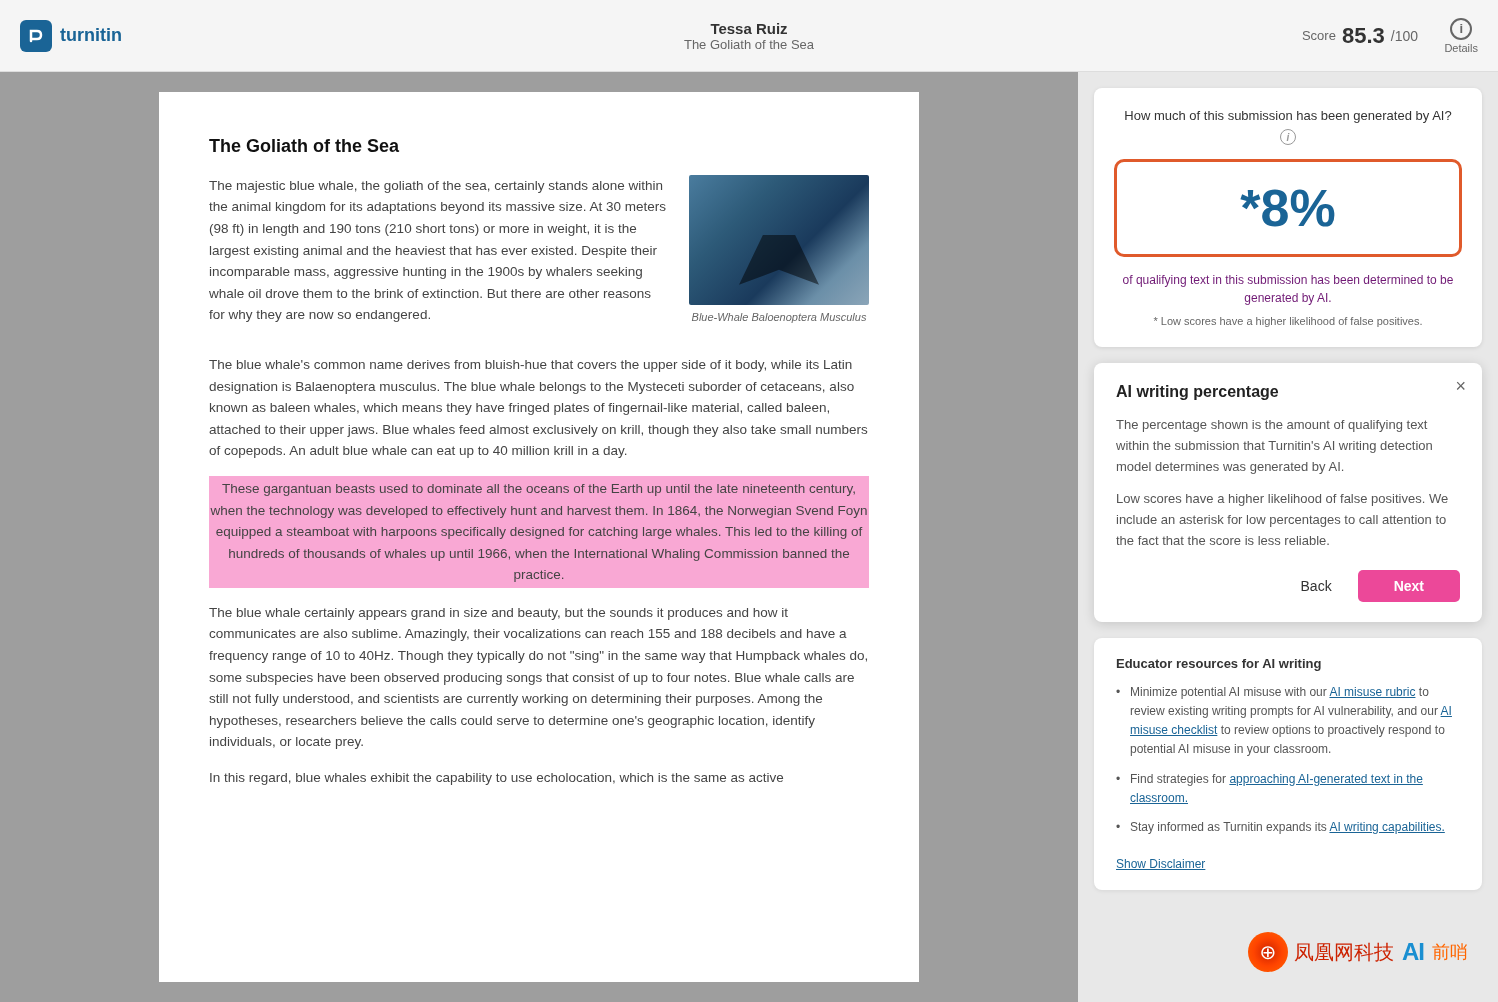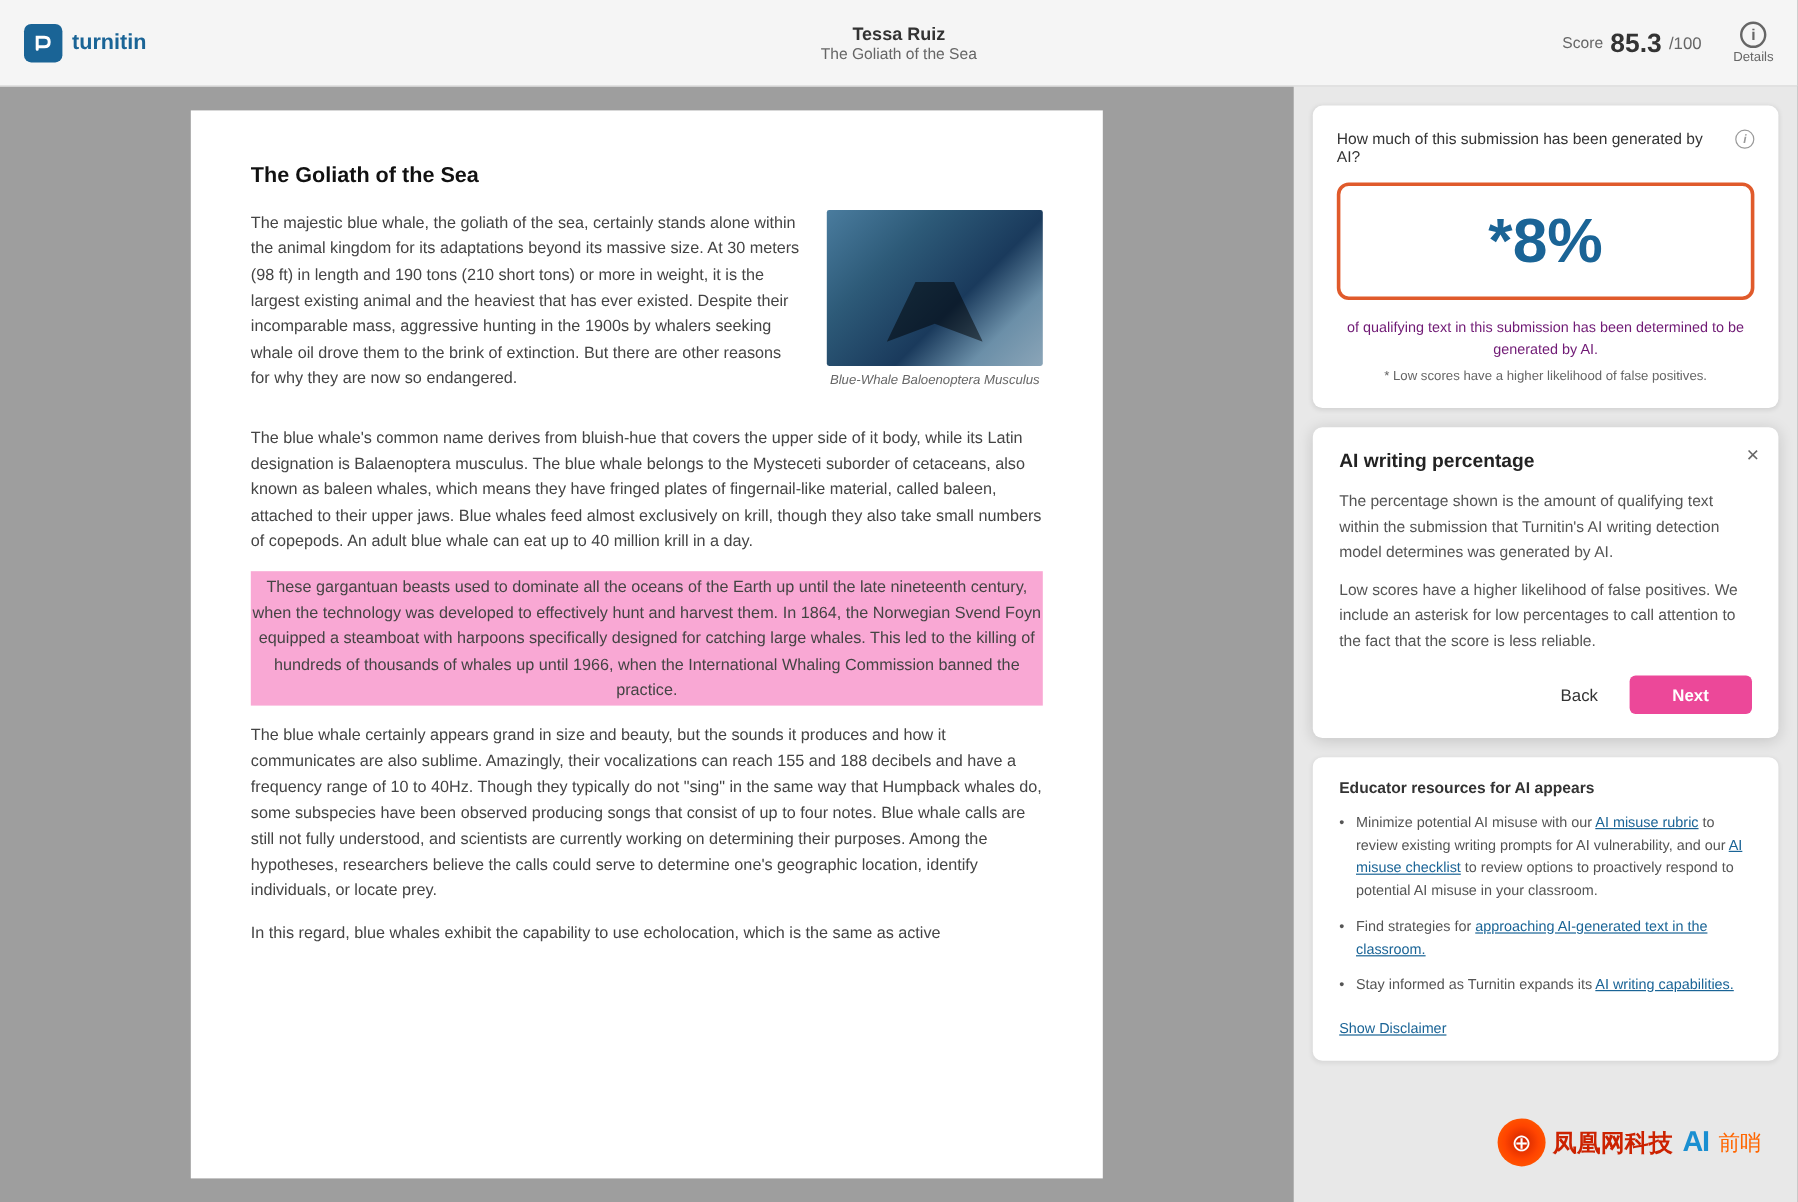--- a/index.html
+++ b/index.html
@@ -197,25 +197,27 @@
     
     .ai-score-card {
       background: white;
       margin: 16px;
       border-radius: 8px;
       padding: 20px;
       box-shadow: 0 1px 4px rgba(0,0,0,0.1);
     }
     .ai-score-header {
       display: flex;
+      align-items: center;
       gap: 6px;
       font-size: 13px;
       color: #333;
       margin-bottom: 14px;
       font-weight: 500;
+      flex-direction: column;
     }
     .info-icon-sm {
       width: 16px;
       height: 16px;
       border: 1.5px solid #999;
       border-radius: 50%;
       display: flex;
       align-items: center;
       justify-content: center;
       font-size: 10px;
@@ -374,21 +376,21 @@
       border-radius: 50%;
       display: flex;
       align-items: center;
       justify-content: center;
       color: white;
       font-size: 20px;
     }
     .watermark-text1 {
       color: #cc2200;
       font-size: 20px;
-      font-weight: 700;
+      font-weight: 400;
       font-family: serif;
     }
     .watermark-text2 {
       color: #1a8fd1;
       font-size: 24px;
       font-weight: 900;
       letter-spacing: -1px;
     }
     .watermark-text3 {
       color: #ff6600;
@@ -470,21 +472,21 @@
       <div class="popup-title">AI writing percentage</div>
       <div class="popup-body">The percentage shown is the amount of qualifying text within the submission that Turnitin's AI writing detection model determines was generated by AI.</div>
       <div class="popup-body">Low scores have a higher likelihood of false positives. We include an asterisk for low percentages to call attention to the fact that the score is less reliable.</div>
       <div class="popup-actions">
         <button class="btn-back">Back</button>
         <button class="btn-next">Next</button>
       </div>
     </div>
 
     <div class="educator-resources">
-      <div class="edu-title">Educator resources for AI appears</div>
+      <div class="edu-title">Educator resources for AI writing</div>
       <ul class="edu-list">
         <li>
           <span>Minimize potential AI misuse with our </span>
           <a class="edu-link" href="#">AI misuse rubric</a>
           <span> to review existing writing prompts for AI vulnerability, and our </span>
           <a class="edu-link" href="#">AI misuse checklist</a>
           <span> to review options to proactively respond to potential AI misuse in your classroom.</span>
         </li>
         <li>
           <span>Find strategies for </span>

